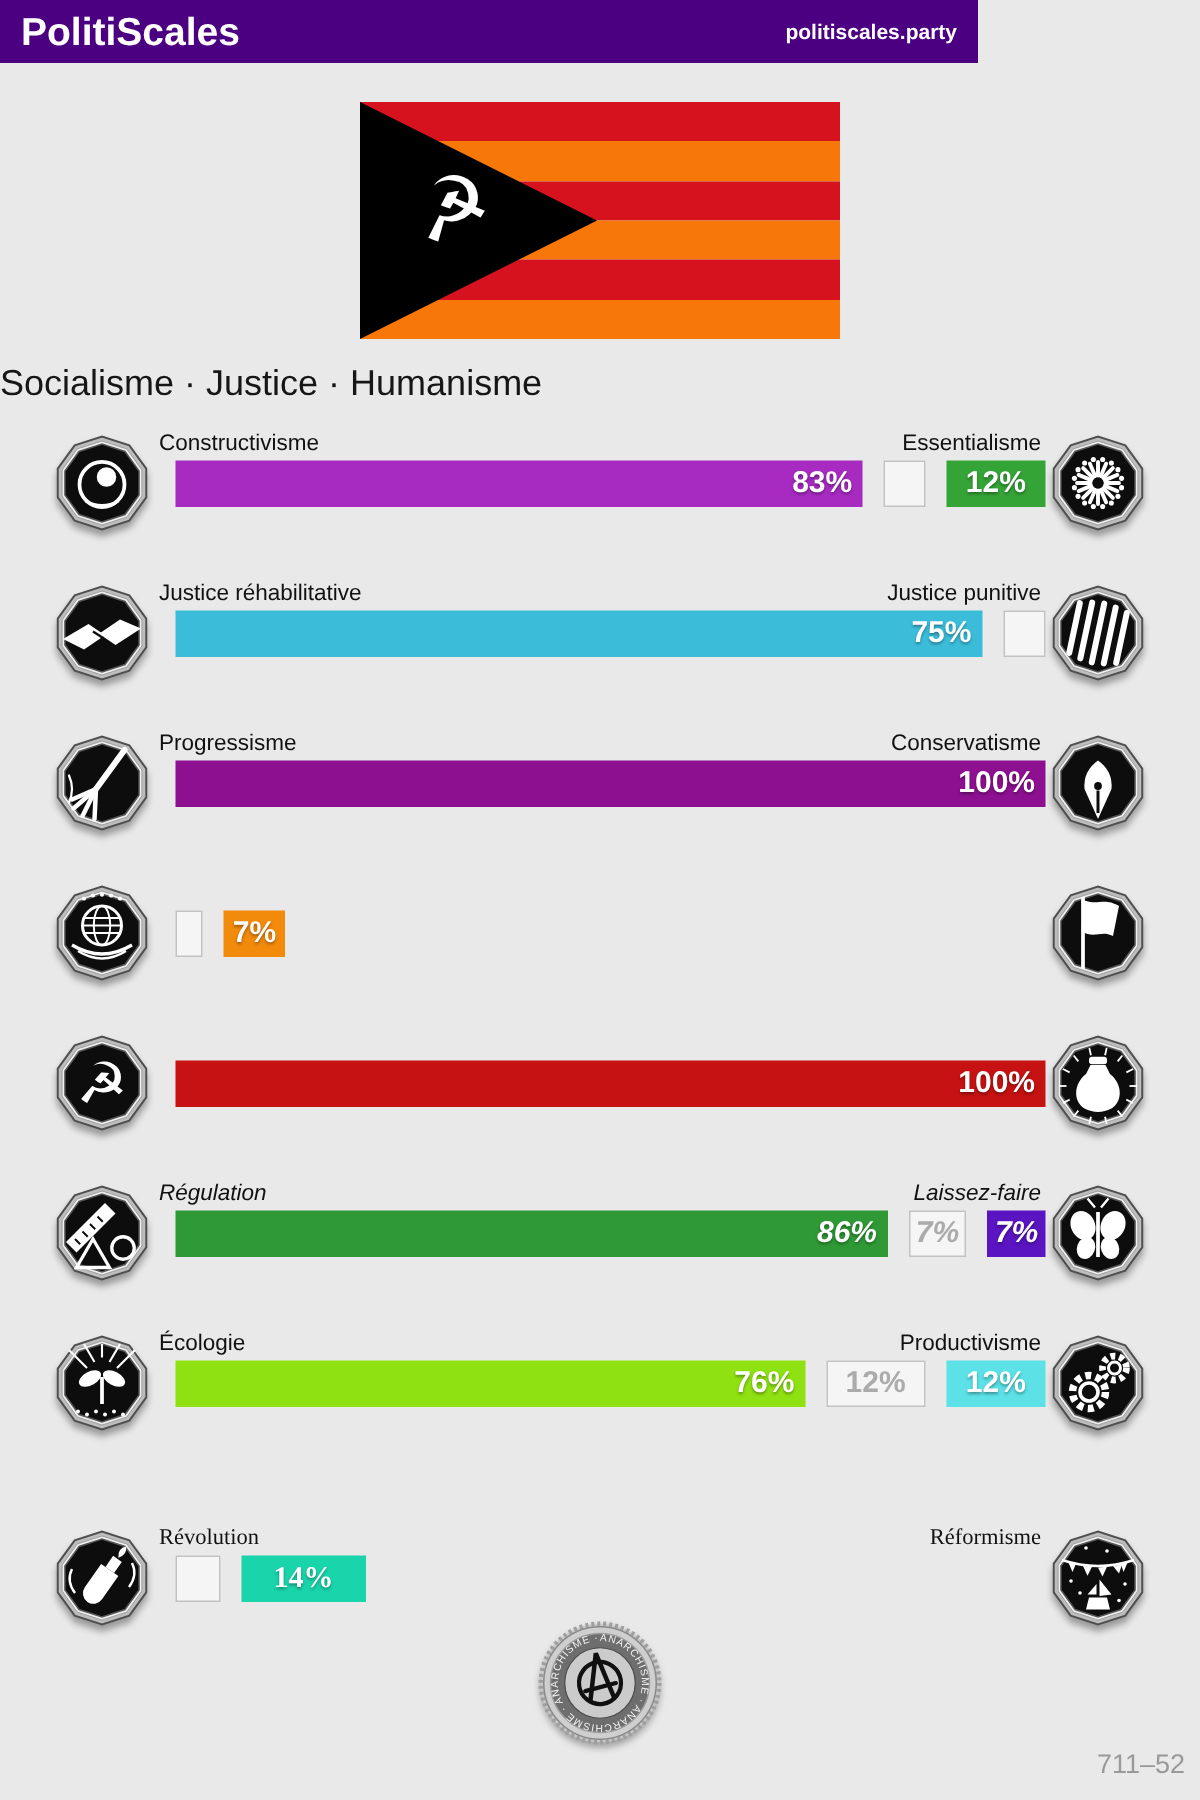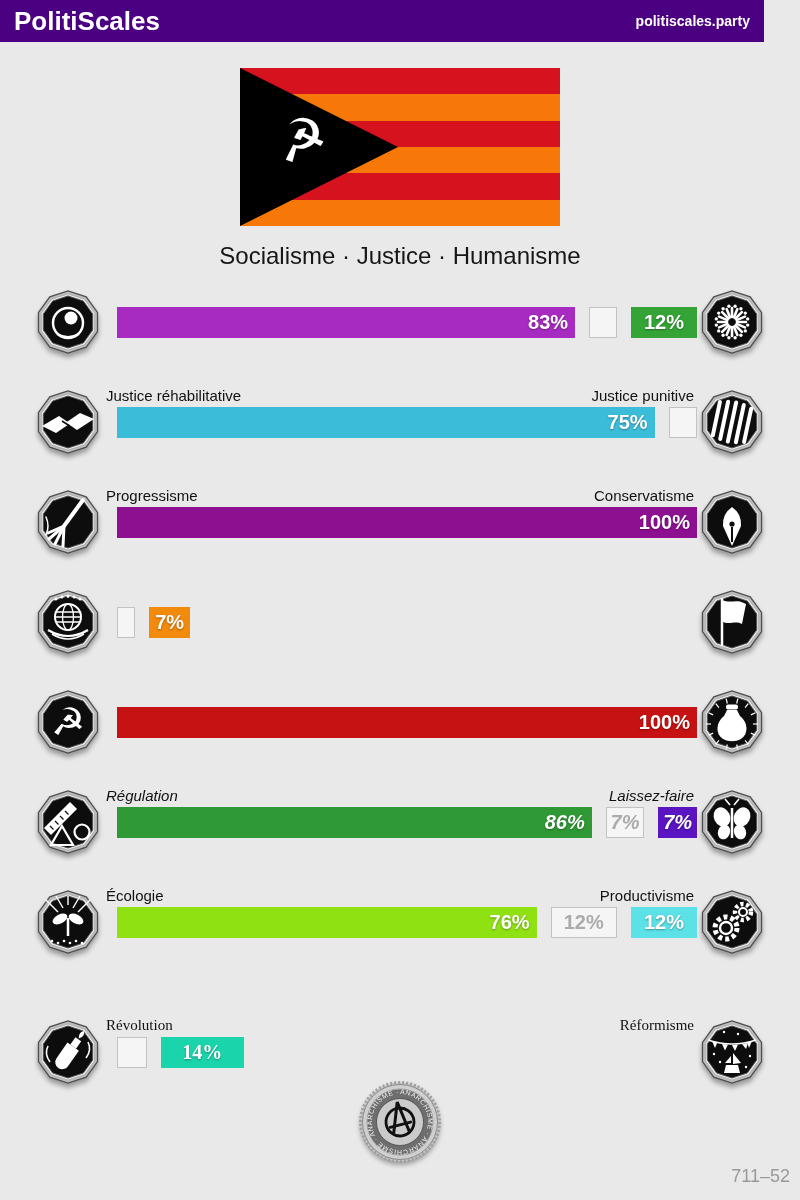--- a/index.html
+++ b/index.html
@@ -2,34 +2,34 @@
 <html><head>
 <meta charset="utf-8">
 <style>
   html,body{margin:0;padding:0;}
   body{
     width:800px;height:1200px;position:relative;overflow:hidden;
     background:#e9e9e9;
     font-family:"Liberation Sans","DejaVu Sans",sans-serif;
   }
   
-  .header{position:absolute;top:0;left:0;width:764px;height:42px;background:#4b0082;
+  .header{position:absolute;top:0;left:0;width:652px;height:42px;background:#4b0082;
     display:flex;align-items:center;justify-content:space-between;padding:0 14px;box-sizing:border-box;}
   .logo{color:#fff;font-size:26px;font-weight:bold;letter-spacing:0;}
   .site{color:#fff;font-size:14px;font-weight:bold;}
   
   .flag{position:absolute;left:240px;top:68px;width:320px;height:158px;}
   .stripes{position:absolute;left:0;top:0;right:0;bottom:0;display:flex;flex-direction:column;}
   .stripe{flex:1;}
   .triangle{position:absolute;left:0;top:0;width:158px;height:158px;
     clip-path:polygon(0 0,100% 50%,0 100%);}
   .emblem{position:absolute;left:10px;top:44px;width:104px;text-align:center;color:#fff;
     font-size:56px;line-height:1;transform:rotate(-14deg);font-family:"DejaVu Sans",sans-serif;}
   
-  .subtitle{position:absolute;top:242px;left:0;width:800px;text-align:center;
+  .subtitle{position:absolute;top:242px;left:0;width:800px;text-align:left;
     font-size:24px;color:#161616;}
   
   .axis-row{position:absolute;left:0;width:800px;height:100px;}
   .badge{position:absolute;top:0;width:64px;height:64px;filter:drop-shadow(0 4px 2.5px rgba(0,0,0,.35));z-index:3;}
   .badge-left{left:36px;}
   .badge-right{left:700px;}
   .rim{fill:#bdbdbd;stroke:#4f4f4f;stroke-width:1.3;}
   .ring{fill:#efefef;stroke:#999;stroke-width:.6;}
   .face{fill:#0d0d0d;stroke:#555;stroke-width:1;}
   .axis-labels{position:absolute;left:103px;width:594px;top:-3px;height:18px;font-size:15px;color:#111;}
@@ -63,20 +63,24 @@
       <div class="stripe" style="background: rgb(247, 119, 8);"></div>
     </div>
   <div class="triangle" style="background: rgb(0, 0, 0);"></div>
   <div class="emblem">☭</div>
 </div>
 
 <div class="subtitle">Socialisme · Justice · Humanisme</div>
 
 <div id="axes">
   <div class="axis-row" style="top: 290px;">
+    <div class="axis-labels">
+      <span class="label-left">Constructivisme</span>
+      <span class="label-right">Essentialisme</span>
+    </div>
     <div class="track">
       <div class="seg seg-left" style="width: 83%; background: rgb(167, 43, 192);">
         <span class="pct pct-left">83%</span>
       </div>
       <div class="seg seg-neutral" style="width: 5%;">
         <span class="pct pct-neutral"></span>
       </div>
       <div class="seg seg-right" style="width: 12%; background: rgb(53, 164, 55);">
         <span class="pct pct-right">12%</span>
       </div>

